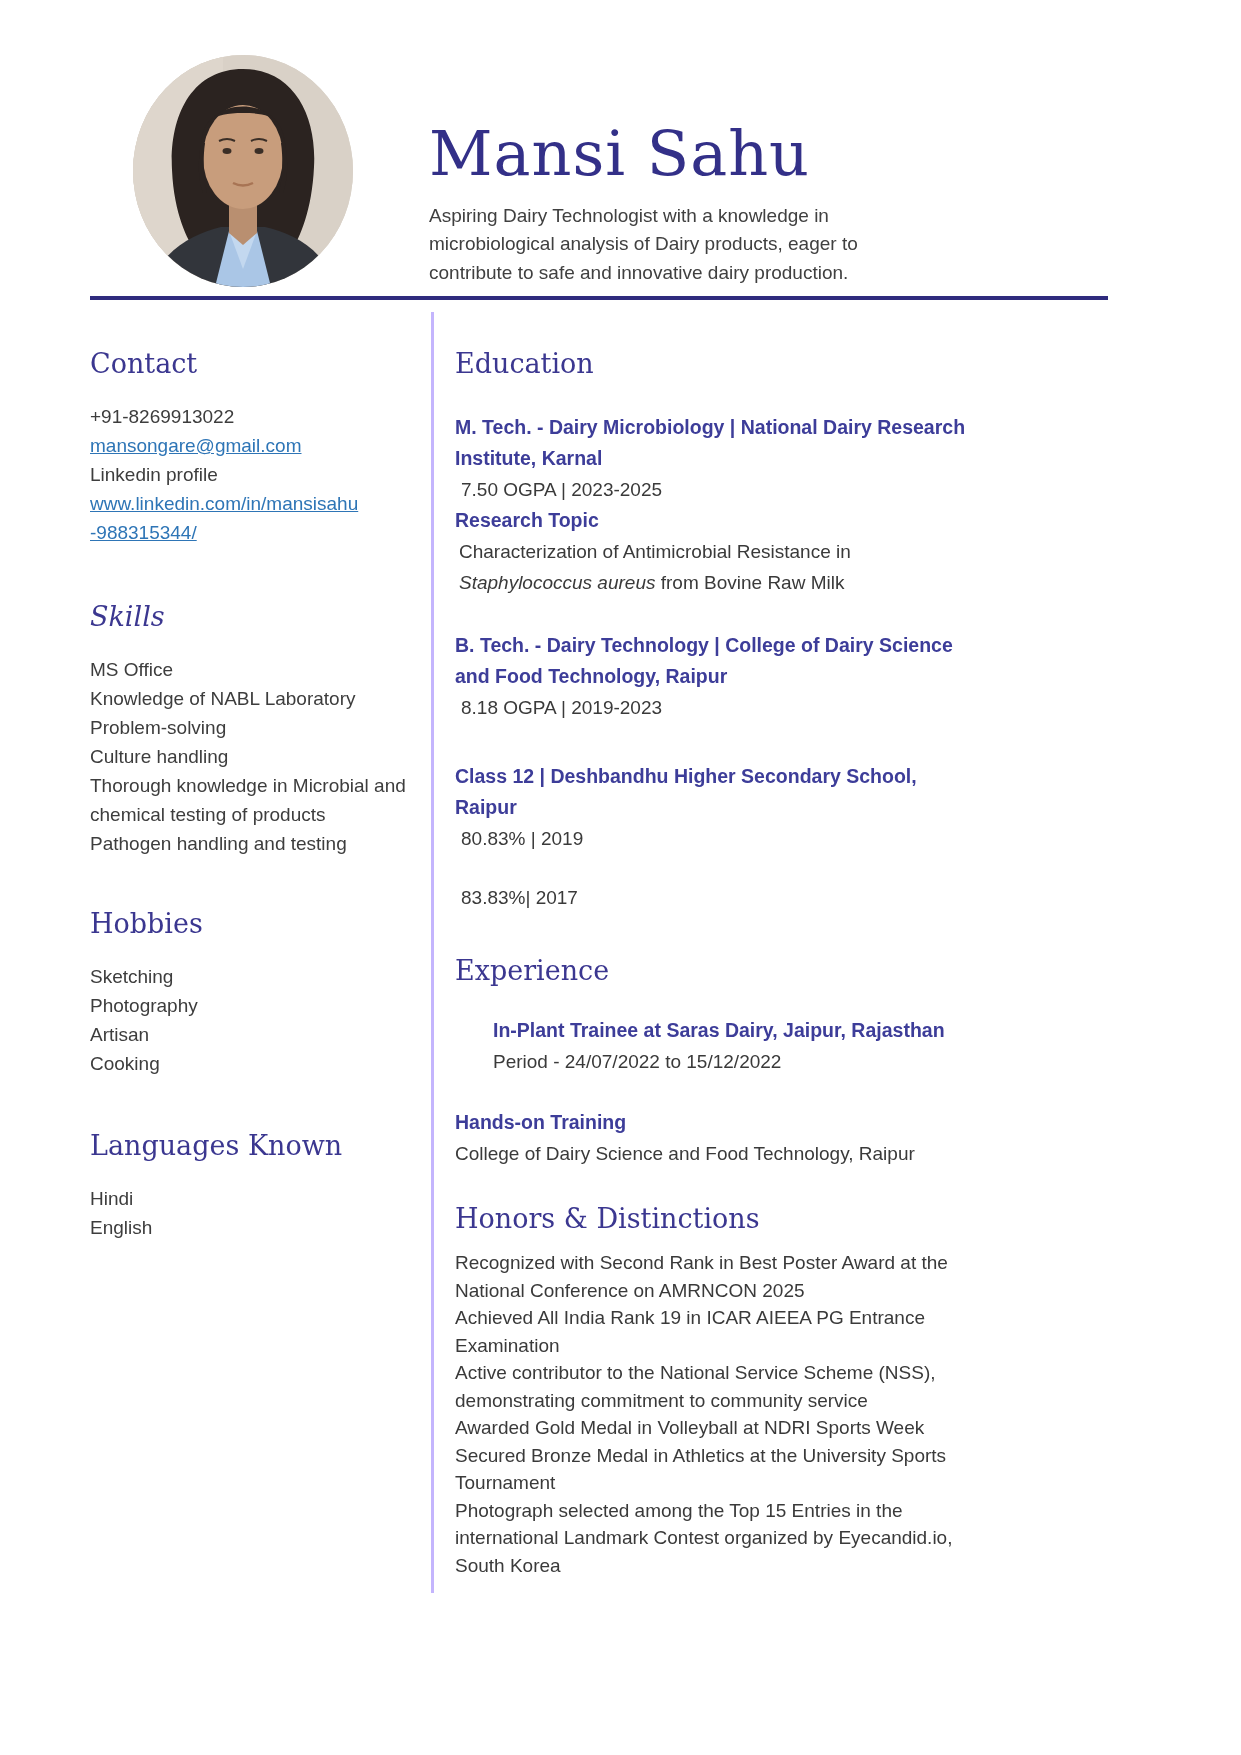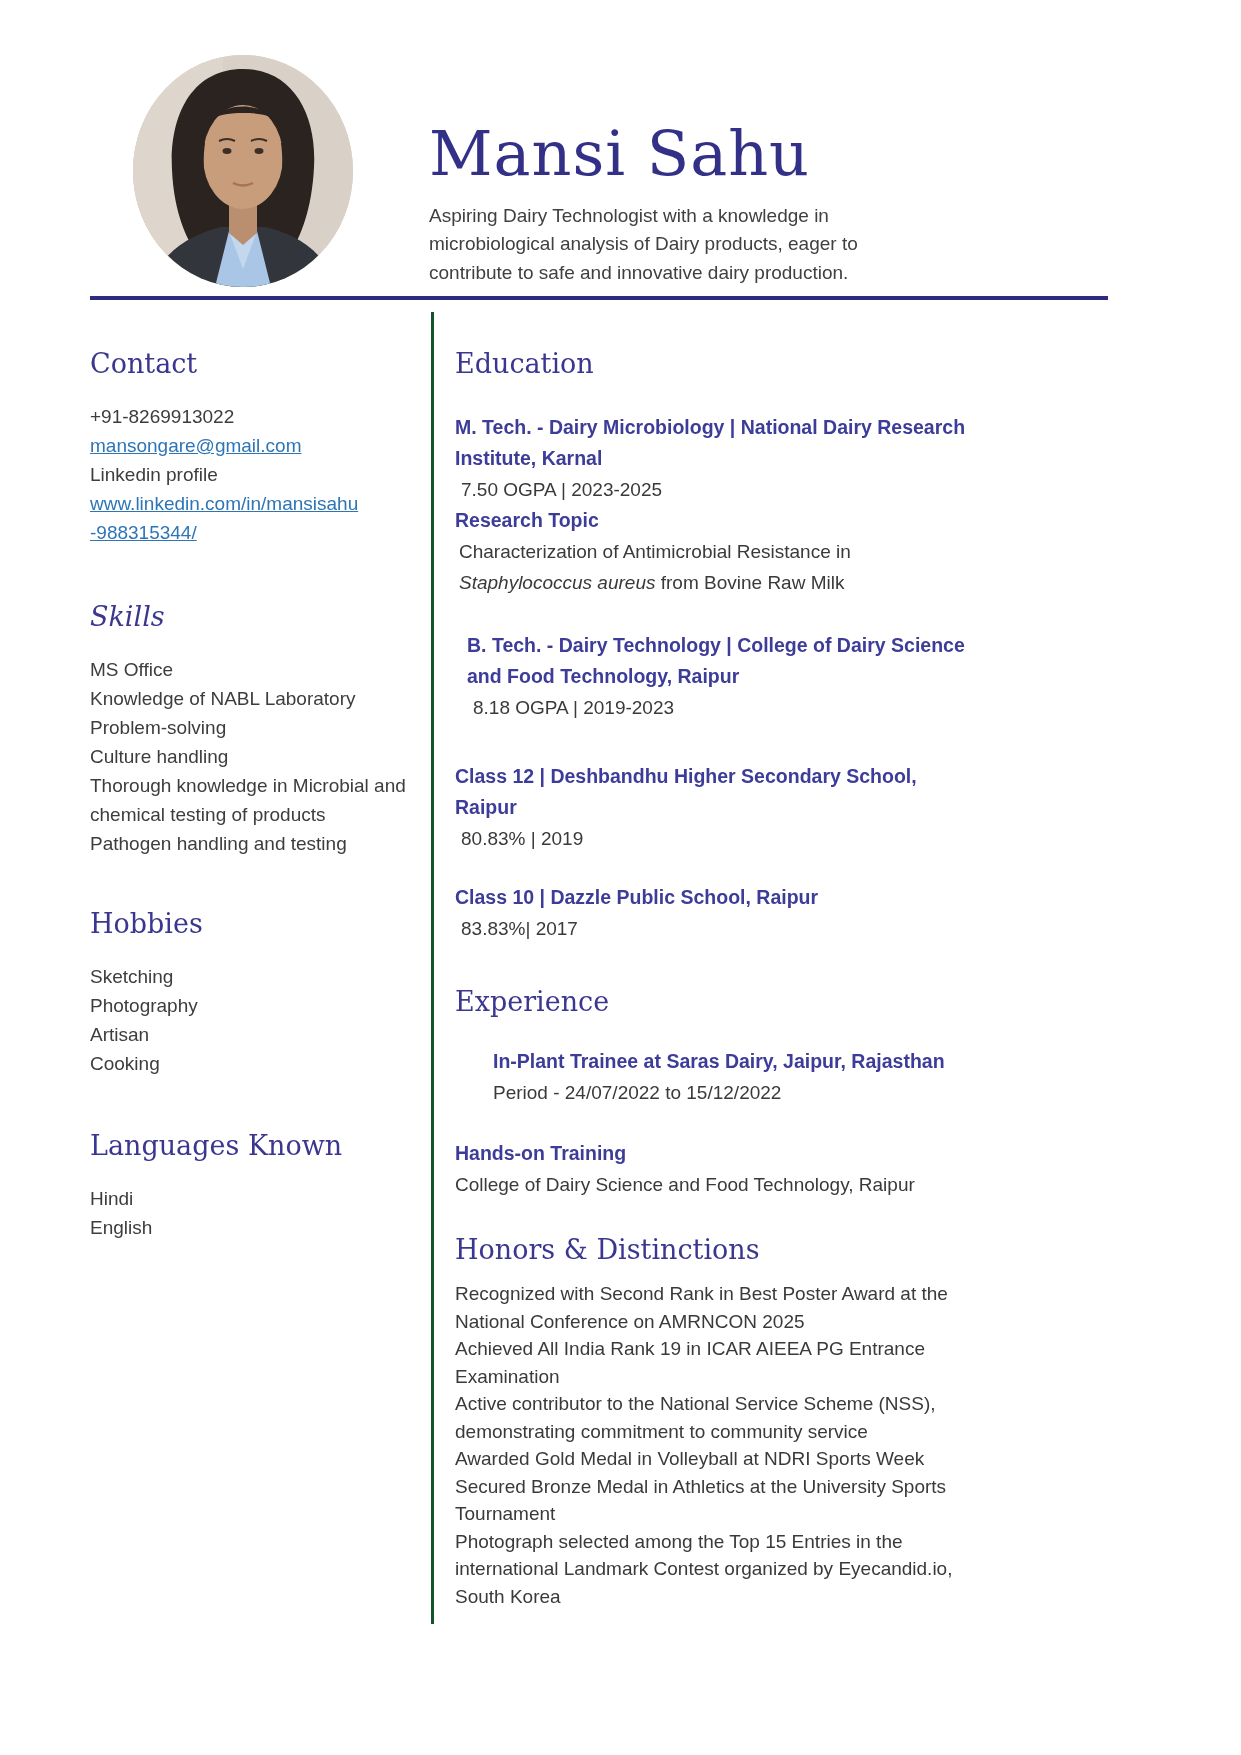--- a/index.html
+++ b/index.html
@@ -24,21 +24,21 @@
   }
   .tagline {
     margin-top:12px; font-size:19px; line-height:28.5px; color:#404040;
     max-width:478px;
   }
   
   .rule { margin:9px 0 0 90px; width:1018px; height:4px; background:#2f2b7e; }
   
   .columns { display:flex; margin:12px 0 0 90px; align-items:flex-start; }
   .left-col  { width:341px; flex:none; text-align:left; padding-right:23px; }
-  .right-col { width:544px; flex:none; border-left:3px solid #14532d; padding:0 0 14px 21px; }
+  .right-col { width:544px; flex:none; border-left:3px solid #c4b5fd; padding:0 0 14px 21px; }
   .sec-h {
     font-family:"DejaVu Serif","Liberation Serif",serif;
     font-size:27px; line-height:36px; color:#3b3790; font-weight:500;
   }
   .left-col .sec-h.first, .right-col .sec-h.first { margin-top:34px; }
   .side-list { margin-top:20px; font-size:19px; line-height:29px; }
   .side-list div { white-space:normal; }
   .mt-skills { margin-top:52px;font-style:italic; }
   .mt-hobbies { margin-top:48px; }
   .mt-langs { margin-top:50px; }
@@ -139,32 +139,31 @@
 
     <div class="sec-h first">Education</div>
 
     <div class="entry">
       <div class="entry-h">M. Tech. - Dairy Microbiology | National Dairy Research Institute, Karnal</div>
       <div class="entry-sub">7.50 OGPA | 2023-2025</div>
       <div class="research-label">Research Topic</div>
       <div class="research-text"><span>Characterization of Antimicrobial Resistance in </span><span class="italic">Staphylococcus aureus</span><span> from Bovine Raw Milk</span></div>
     </div>
 
-    <div class="entry" style="margin-top:32px;margin-left:12px;">
+    <div class="entry" style="margin-top:32px;">
       <div class="entry-h">B. Tech. - Dairy Technology | College of Dairy Science and Food Technology, Raipur</div>
       <div class="entry-sub">8.18 OGPA | 2019-2023</div>
     </div>
 
     <div class="entry" style="margin-top:38px;">
       <div class="entry-h">Class 12 | Deshbandhu Higher Secondary School, Raipur</div>
       <div class="entry-sub">80.83% | 2019</div>
     </div>
 
     <div class="entry" style="margin-top:28px;">
-      <div class="entry-h">Class 10 | Dazzle Public School, Raipur</div>
       <div class="entry-sub">83.83%| 2017</div>
     </div>
 
     <div class="sec-h exp">Experience</div>
 
     <div class="entry tight">
       <div class="entry-h">In-Plant Trainee at Saras Dairy, Jaipur, Rajasthan</div>
       <div class="entry-sub" style="padding-left:0;">Period - 24/07/2022 to 15/12/2022</div>
     </div>
 

